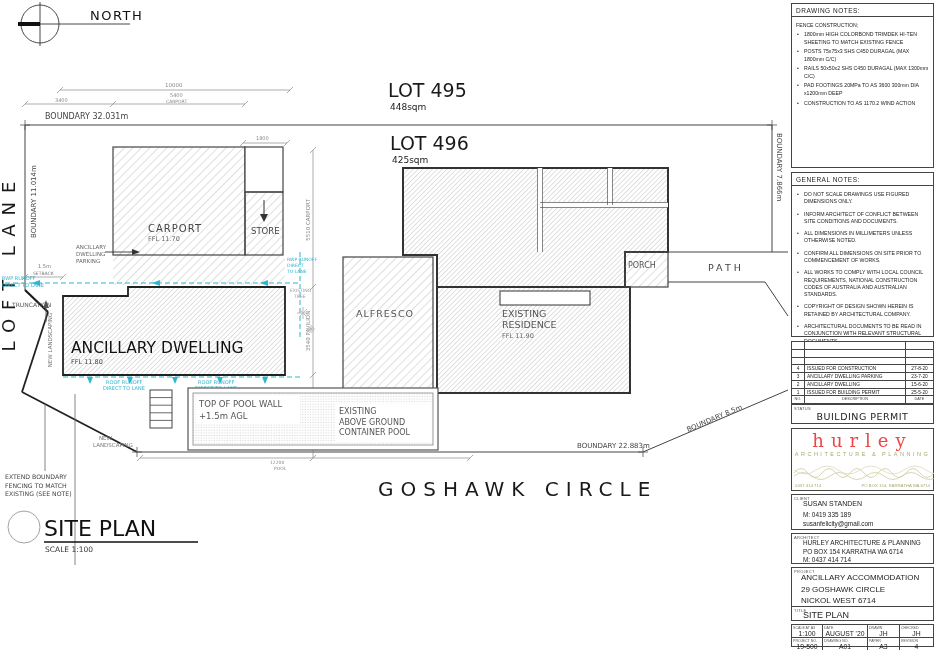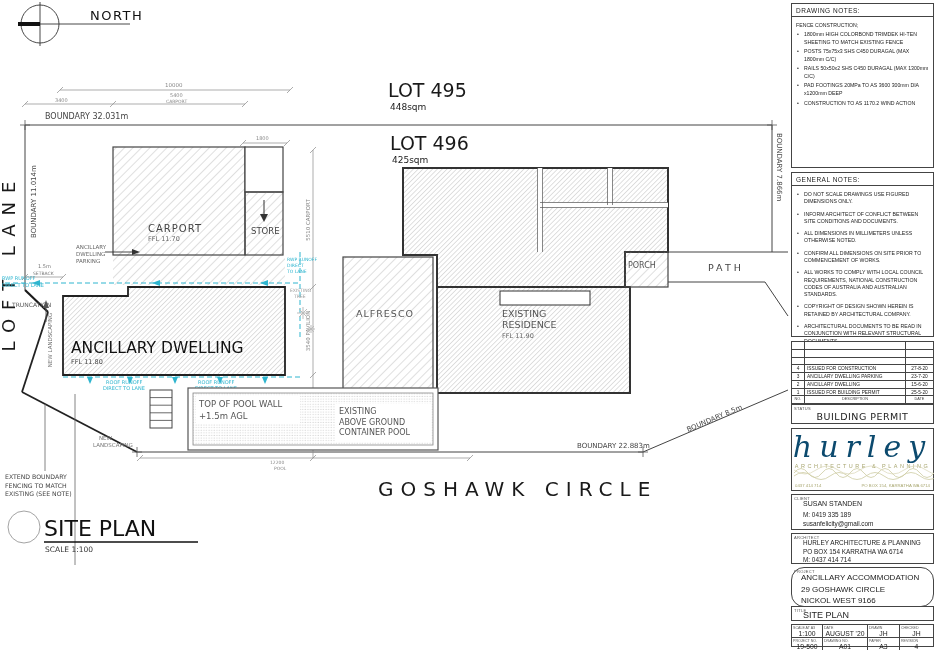--- a/index.html
+++ b/index.html
@@ -20,21 +20,21 @@
   .rev-row{flex:1;display:grid;grid-template-columns:13px 1fr 27px;border-bottom:1px solid #444;font-size:4.8px;}
   .rev-row:last-child{border-bottom:none;}
   .rev-row span{border-right:1px solid #444;padding:1px 2px 0 2px;overflow:hidden;white-space:nowrap;}
   .rev-row span:last-child{border-right:none;text-align:center;}
   .rev-row span:first-child{text-align:center;}
   .rev-head span{font-size:3.8px;color:#444;text-align:center;}
   
   .mini-label{position:absolute;top:1px;left:2px;font-size:4px;color:#555;letter-spacing:.3px;}
   .status-val{text-align:center;font-size:9.5px;letter-spacing:.5px;padding-top:6px;font-family:"DejaVu Sans",sans-serif;}
   
-  .logo-name{font-family:"DejaVu Serif",serif;font-style:italic;font-size:30px;letter-spacing:7px;color:#0c4a6e;text-align:center;line-height:1;padding-top:3px;}
+  .logo-name{font-family:"DejaVu Serif",serif;font-size:18px;letter-spacing:7px;color:#ef4444;text-align:center;line-height:1;padding-top:3px;}
   .logo-tag{font-size:5.5px;letter-spacing:2.5px;color:#a9a771;text-align:center;margin-top:1px;}
   .logo-foot{position:absolute;bottom:2px;left:3px;right:3px;display:flex;justify-content:space-between;font-size:4.3px;color:#a9a771;}
   .logo-contours{position:absolute;left:2px;right:2px;bottom:9px;height:20px;}
   
   .ct{padding:4px 3px 0 11px;font-size:6.4px;line-height:1.5;}
   .ct .nm{font-size:7px;}
   .proj-lines{padding:4px 3px 0 9px;font-size:8px;line-height:1.45;}
   .sheet-val{padding:3px 0 0 11px;font-size:9px;}
   
   .grid{display:grid;grid-template-rows:1fr 1fr;height:100%;}
@@ -391,26 +391,26 @@
 
   <div class="tbx" style="top:533px;height:31px;">
     <span class="mini-label">ARCHITECT</span>
     <div class="ct" style="padding-top:5px;line-height:1.35;">
       <div>HURLEY ARCHITECTURE &amp; PLANNING</div>
       <div>PO BOX 154 KARRATHA WA 6714</div>
       <div>M: 0437 414 714</div>
     </div>
   </div>
 
-  <div class="tbx" style="top:567px;height:40px;border-radius:13px;">
+  <div class="tbx" style="top:567px;height:40px;">
     <span class="mini-label">PROJECT</span>
     <div class="proj-lines">
       <div>ANCILLARY ACCOMMODATION</div>
       <div>29 GOSHAWK CIRCLE</div>
-      <div>NICKOL WEST  9166</div>
+      <div>NICKOL WEST  6714</div>
     </div>
   </div>
 
   <div class="tbx" style="top:606px;height:15px;">
     <span class="mini-label">TITLE</span>
     <div class="sheet-val">SITE PLAN</div>
   </div>
 
   <div class="tbx" style="top:624px;height:23px;">
     <div class="grid">

